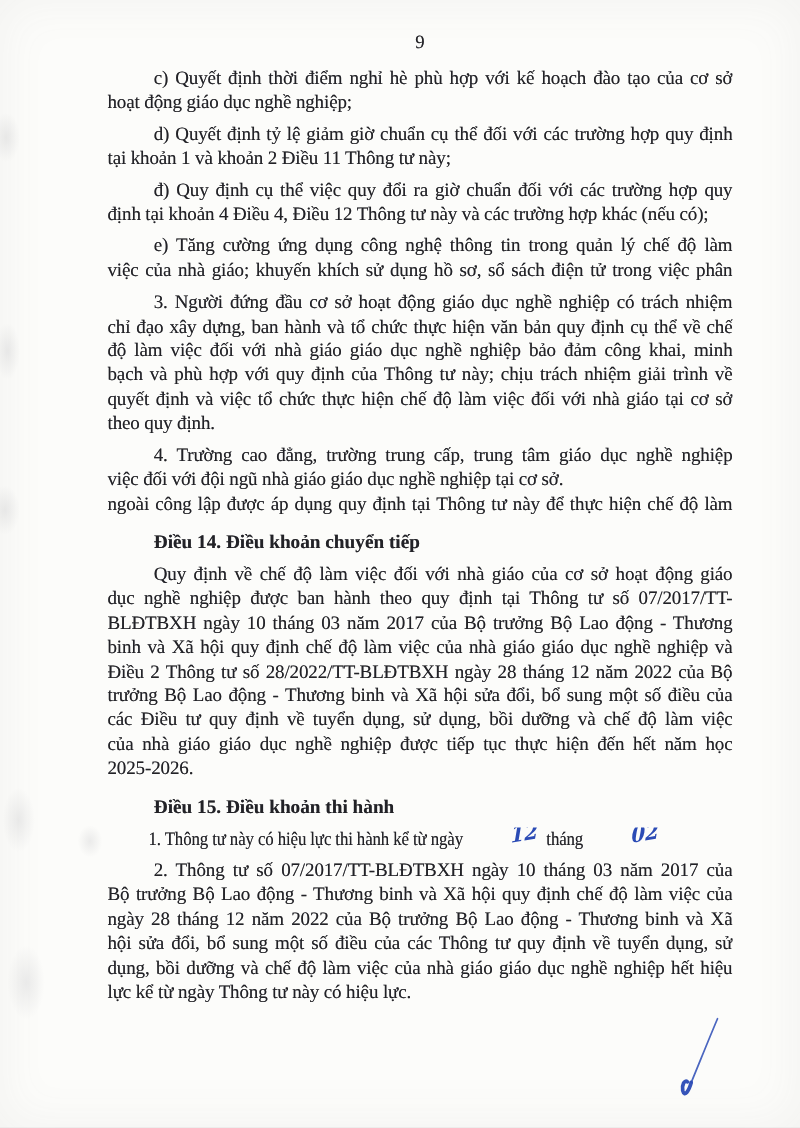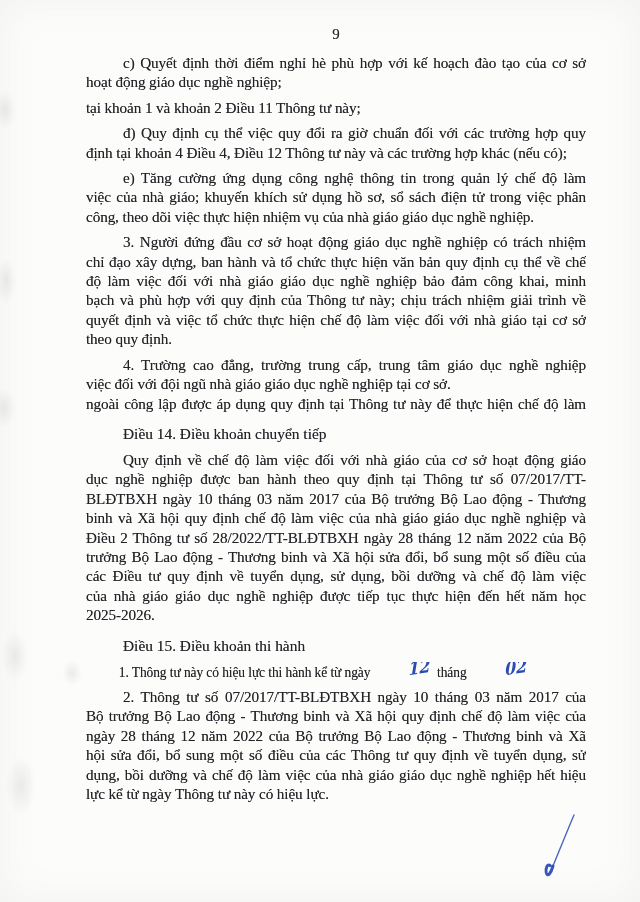--- a/index.html
+++ b/index.html
@@ -19,21 +19,21 @@
     padding: 26px 54px 6px 86px;
     font-size: 15px;
     line-height: 17px;
     text-shadow: 0 0 0.5px rgba(40,40,45,0.5);
   }
   .body {
     padding: 4px 54px 0 86px;
   }
   .block { margin: 0 0 6px 0; }
   .block.heading {
-    font-weight: normal;
+    font-weight: bold;
     font-size: 15.4px;
     line-height: 20px;
     text-indent: 37px;
     margin: 11px 0 6px 0;
     text-shadow: 0 0 0.5px rgba(40,40,45,0.55);
   }
   .line {
     font-size: 15.2px;
     line-height: 19.4px;
     letter-spacing: -0.1px;
@@ -90,30 +90,30 @@
   <div class="smudge s6"></div>
 
   <div class="page-num">9</div>
 
   <div class="body">
       <div class="block para">
         <div class="line first">c) Quyết định thời điểm nghỉ hè phù hợp với kế hoạch đào tạo của cơ sở</div>
         <div class="line last">hoạt động giáo dục nghề nghiệp;</div>
       </div>
       <div class="block para">
+        <div class="line first">d) Quyết định tỷ lệ giảm giờ chuẩn cụ thể đối với các trường hợp quy định</div>
         <div class="line last">tại khoản 1 và khoản 2 Điều 11 Thông tư này;</div>
       </div>
       <div class="block para">
         <div class="line first">đ) Quy định cụ thể việc quy đổi ra giờ chuẩn đối với các trường hợp quy</div>
         <div class="line last">định tại khoản 4 Điều 4, Điều 12 Thông tư này và các trường hợp khác (nếu có);</div>
       </div>
       <div class="block para">
         <div class="line first">e) Tăng cường ứng dụng công nghệ thông tin trong quản lý chế độ làm</div>
         <div class="line">việc của nhà giáo; khuyến khích sử dụng hồ sơ, sổ sách điện tử trong việc phân</div>
-        <div class="line last">công, theo dõi việc thực hiện nhiệm vụ của nhà giáo giáo dục nghề nghiệp.</div>
       </div>
       <div class="block para">
         <div class="line first">3. Người đứng đầu cơ sở hoạt động giáo dục nghề nghiệp có trách nhiệm</div>
         <div class="line">chỉ đạo xây dựng, ban hành và tổ chức thực hiện văn bản quy định cụ thể về chế</div>
         <div class="line">độ làm việc đối với nhà giáo giáo dục nghề nghiệp bảo đảm công khai, minh</div>
         <div class="line">bạch và phù hợp với quy định của Thông tư này; chịu trách nhiệm giải trình về</div>
         <div class="line">quyết định và việc tổ chức thực hiện chế độ làm việc đối với nhà giáo tại cơ sở</div>
         <div class="line last">theo quy định.</div>
       </div>
       <div class="block para">

